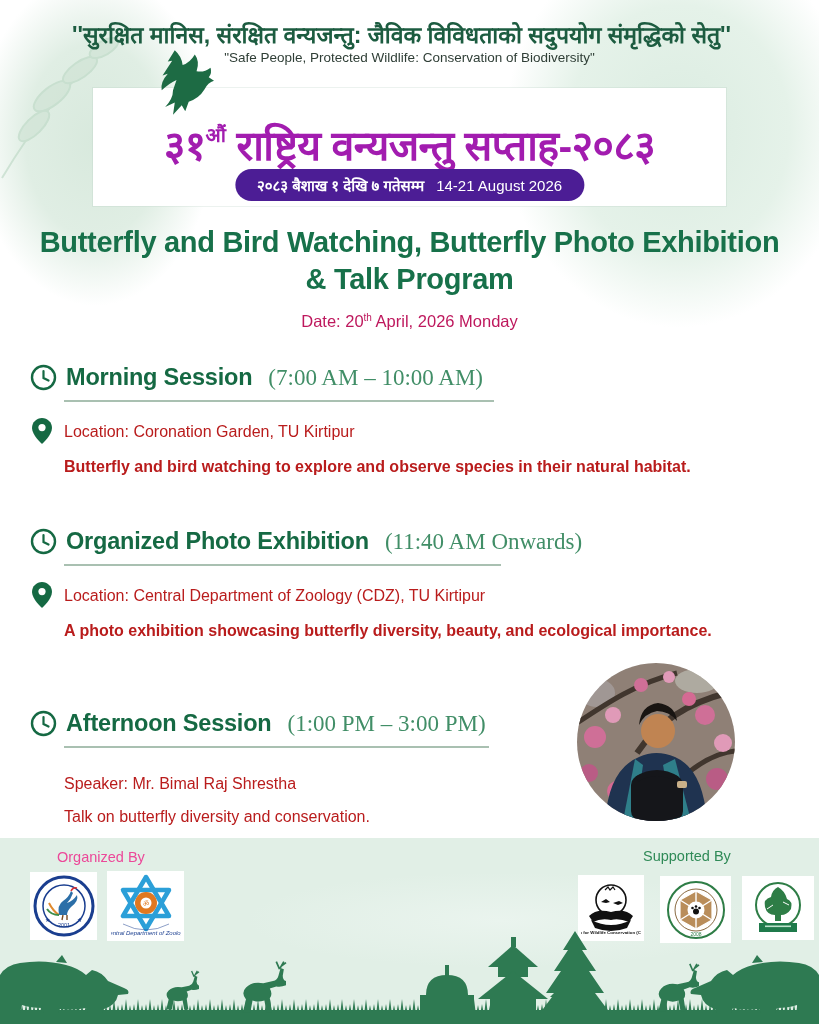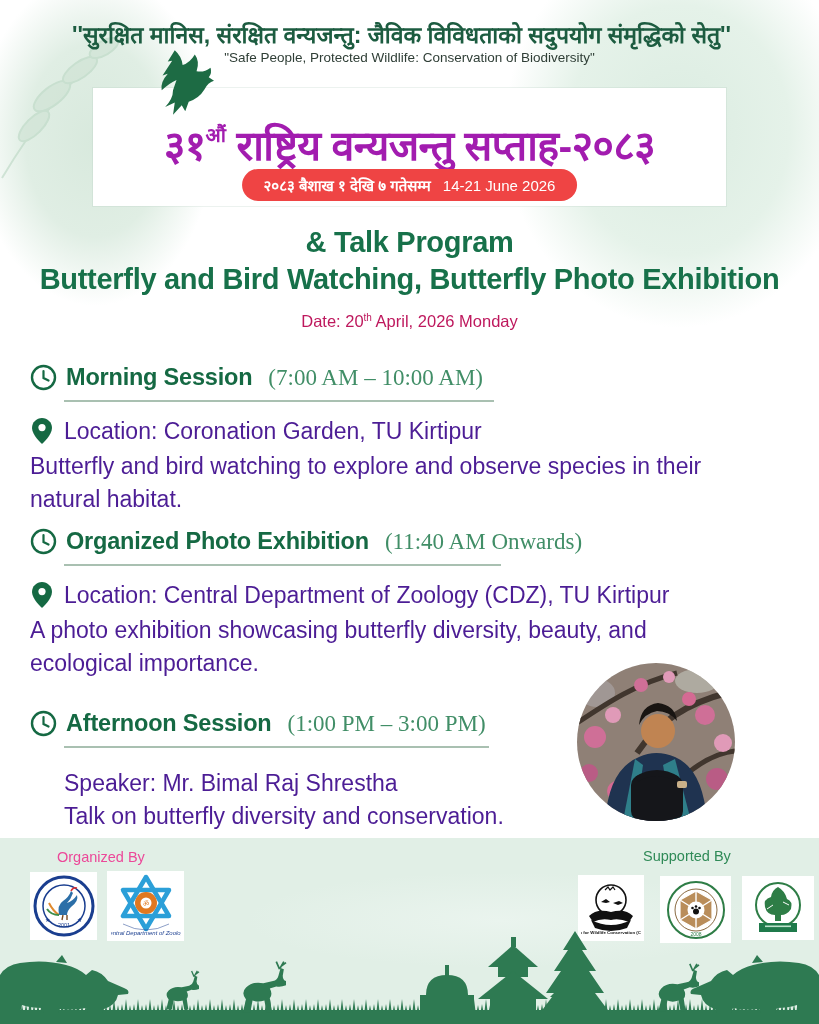--- a/index.html
+++ b/index.html
@@ -16,21 +16,21 @@
 
   
   .quote-np{left:0;right:16px;top:18px;text-align:center;font-size:23px;font-weight:700;color:#1c5c40;}
   .quote-en{left:0;right:0;top:50px;text-align:center;font-size:13.5px;font-weight:500;color:#2f3e36;}
 
   
   .title-band{left:93px;right:93px;top:88px;height:118px;background:#ffffff;box-shadow:0 0 0 1px rgba(180,205,190,.25);}
   .dove{left:146px;top:50px;}
   .main-title{left:0;right:0;top:102px;text-align:center;font-size:41px;font-weight:700;color:#a21caf;letter-spacing:-.5px;margin-top:14px;}
   .main-title sup{font-size:20px;vertical-align:18px;}
-  .pill{left:50%;top:169px;transform:translateX(-50%);background:#ef4444;color:#fff;border-radius:17px;
+  .pill{left:50%;top:169px;transform:translateX(-50%);background:#4c1d95;color:#fff;border-radius:17px;
     padding:6px 22px;font-size:15px;white-space:nowrap;display:flex;gap:12px;align-items:center;}
   .pill .np{font-weight:700;}
   .pill .en{font-weight:400;}
 
   
   .event-title{left:0;right:0;top:224px;text-align:center;color:#17714a;font-weight:800;font-size:29px;line-height:37px;letter-spacing:-.3px;}
   .event-date{left:0;right:0;top:312px;text-align:center;color:#be185d;font-size:16.5px;font-weight:500;}
   .event-date sup{font-size:10px;vertical-align:6px;}
 
   
@@ -38,22 +38,22 @@
   .s1{top:364px;} .s2{top:528px;} .s3{top:690px;margin-top:20px;}
   .sess-head{display:flex;align-items:center;gap:9px;}
   .sess-name{font-size:23.5px;font-weight:800;color:#156943;letter-spacing:-.2px;}
   .sess-time{font-size:23px;font-weight:400;color:#418e67;margin-left:7px;font-family:Liberation Serif, serif;}
   .sess-rule{height:1.5px;background:#a9c0b1;margin:9px 0 13px 34px;}
   .s1 .sess-rule{width:430px;}
   .s2 .sess-rule{width:437px;}
   .s3 .sess-rule{width:425px;}
   .loc-row{display:flex;align-items:flex-start;gap:11px;}
   .pin-wrap{width:21px;padding-top:3px;margin-left:2px;}
-  .loc-text,.desc,.plain-line{font-size:23px;color:#4c1d95;line-height:33px;}
-  .desc{max-width:712px;}
+  .loc-text,.desc,.plain-line{font-size:16px;color:#b91c1c;line-height:33px;}
+  .desc{margin-left:34px;max-width:712px;font-weight:bold;}
   .s3 .plain-line{margin-left:34px;}
   .s3-pad{height:6px;}
 
   
   .speaker-photo{left:577px;top:663px;width:158px;height:158px;border-radius:50%;overflow:hidden;}
 
   
   .footer-band{left:0;right:0;top:838px;height:186px;background:#e1efe6;}
   .footer-hill{left:180px;top:860px;width:640px;height:120px;
     background:radial-gradient(closest-side,#eaf4ee 0%,rgba(234,244,238,0) 80%);}
@@ -93,26 +93,26 @@
   <svg class="abs dove" width="68" height="72" viewBox="0 0 78 82">
     <path fill="#1d6b44" d="M33,0 L25,13 L30,12 L19,29 L25,27 Q16,37 18,46 Q26,38 35,34 L31,46 Q31,56 22,65 L33,60 L31,74 L41,63 L45,70 L49,59 Q61,55 67,45 Q71,37 78,35 L72,31 Q76,26 74,20 Q66,26 58,24 Q62,13 56,5 Q50,15 42,17 Q41,7 33,0 Z"></path>
   </svg>
 
   <div class="abs main-title">
     <span>३१</span><sup>औं</sup><span> राष्ट्रिय वन्यजन्तु सप्ताह-२०८३</span>
   </div>
 
   <div class="abs pill">
     <span class="np">२०८३ बैशाख १ देखि ७ गतेसम्म</span>
-    <span class="en">14-21 June 2026</span>
+    <span class="en">14-21 August 2026</span>
   </div>
 
   <div class="abs event-title">
+    <div>Butterfly and Bird Watching, Butterfly Photo Exhibition</div>
     <div>&amp; Talk Program</div>
-    <div>Butterfly and Bird Watching, Butterfly Photo Exhibition</div>
   </div>
   <div class="abs event-date">
     <span>Date: 20</span><sup>th</sup><span> April, 2026 Monday</span>
   </div>
 
   <div class="abs session s1">
     <div class="sess-head">
       <svg width="27" height="27" viewBox="0 0 27 27">
         <circle cx="13.5" cy="13.5" r="11.5" fill="none" stroke="#156943" stroke-width="2.4"></circle>
         <path d="M13.5,7 V14 L18.5,16.5" fill="none" stroke="#156943" stroke-width="2.2" stroke-linecap="round"></path>

